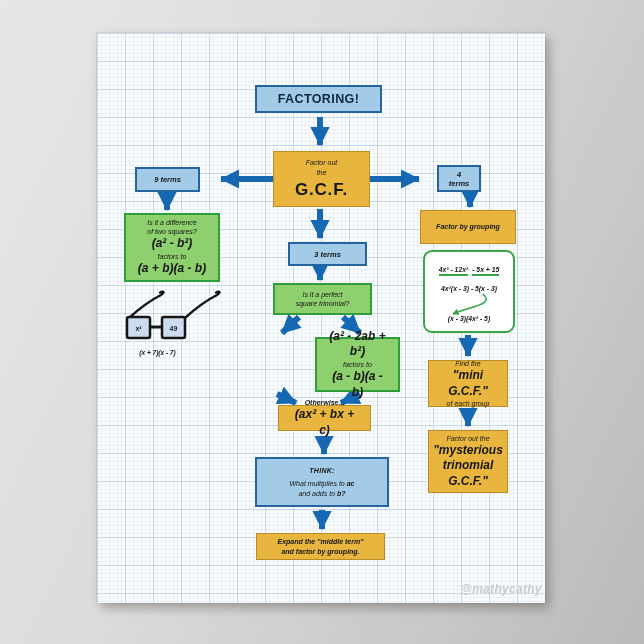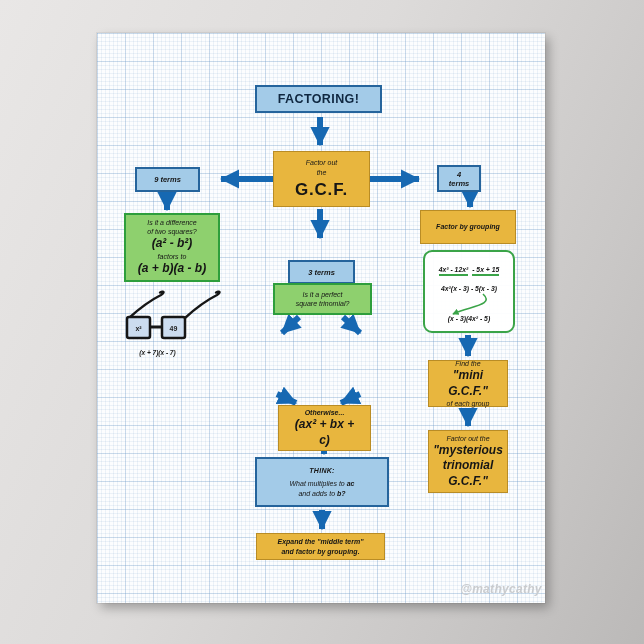--- a/index.html
+++ b/index.html
@@ -79,21 +79,21 @@
   <div class="box yellow" style="left:176px;top:118px;width:97px;height:56px;">
     <span class="ln">Factor out</span>
     <span class="ln">the</span>
     <span class="gcf-big">G.C.F.</span>
   </div>
 
   <div class="box blue" style="left:38px;top:134px;width:65px;height:25px;">
     <span class="term-label">9 terms</span>
   </div>
 
-  <div class="box blue" style="left:191px;top:227px;width:67px;height:21px;">
+  <div class="box blue" style="left:191px;top:209px;width:79px;height:21px;">
     <span class="term-label">3 terms</span>
   </div>
 
   <div class="box blue" style="left:340px;top:132px;width:44px;height:27px;">
     <span class="term-label">4 terms</span>
   </div>
 
   <div class="box green" style="left:27px;top:180px;width:96px;height:69px;">
     <span class="ln">Is it a difference</span>
     <span class="ln">of two squares?</span>
@@ -113,22 +113,27 @@
   </svg>
 
   <div class="caption" style="left:13px;top:316px;width:95px;">(x + 7)(x - 7)</div>
 
   <div class="box green" style="left:176px;top:250px;width:99px;height:32px;">
     <span class="ln">Is it a perfect</span>
     <span class="ln">square trinomial?</span>
   </div>
 
 
+  <div class="box green" style="left:218px;top:304px;width:85px;height:55px;">
+    <span class="ln fm">(a² - 2ab + b²)</span>
+    <span class="ln">factors to</span>
+    <span class="ln fm">(a - b)(a - b)</span>
+  </div>
 
-  <div class="box yellow" style="left:181px;top:372px;width:93px;height:46px;">
+  <div class="box yellow" style="left:181px;top:372px;width:93px;height:26px;">
     <span class="ln bold">Otherwise...</span>
     <span class="ln fm">(ax² + bx + c)</span>
   </div>
 
   <div class="box blue" style="left:158px;top:424px;width:134px;height:50px;">
     <span class="ln bold think-head">THINK:</span>
     <span class="ln"><span>What multiplies to </span><b>ac</b></span>
     <span class="ln"><span>and adds to </span><b>b?</b></span>
   </div>
 

